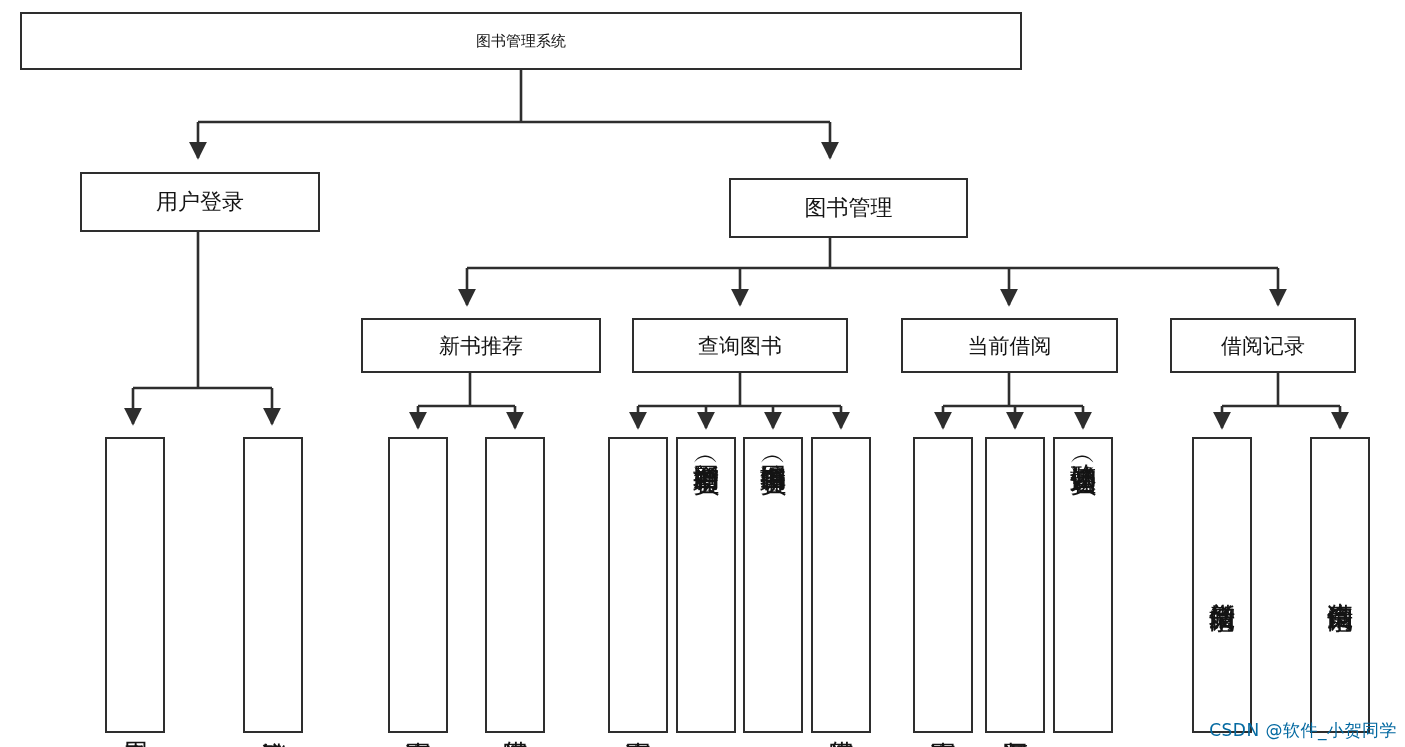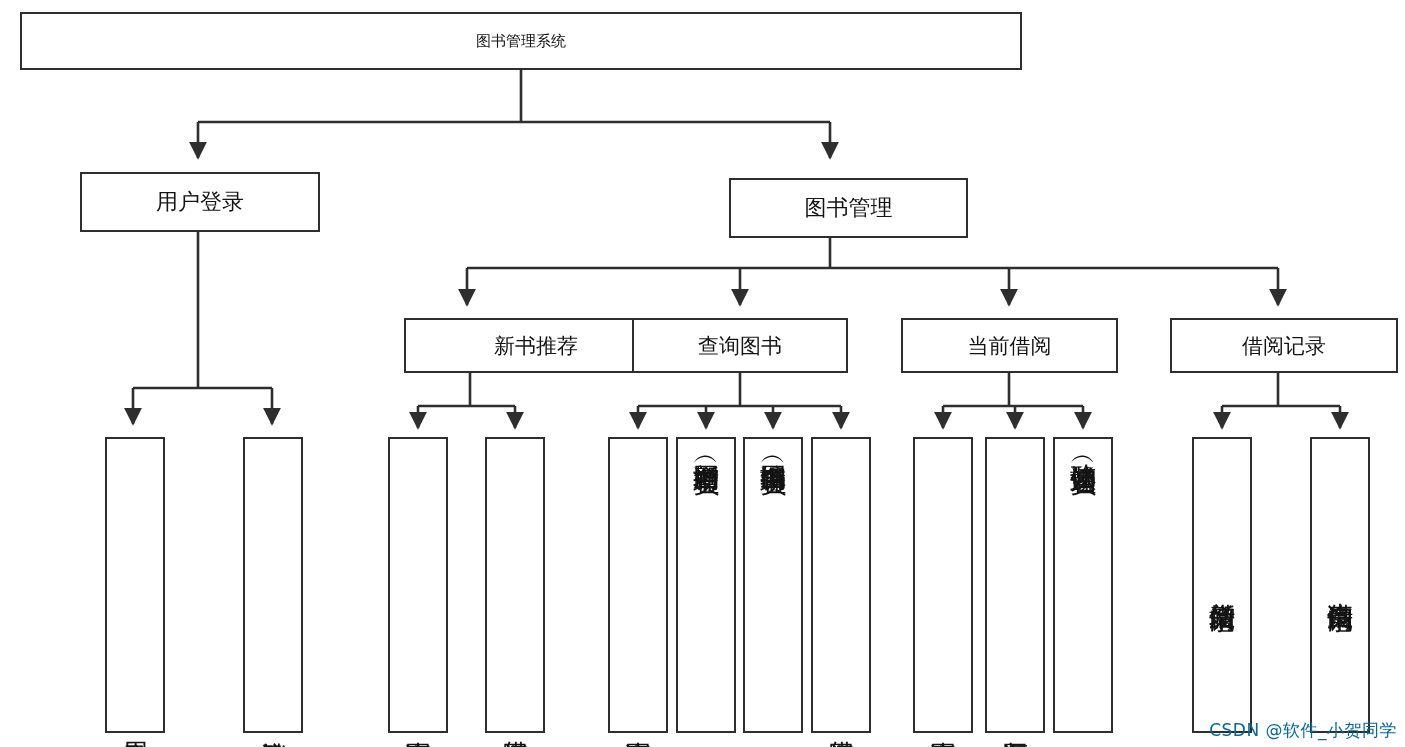--- a/index.html
+++ b/index.html
@@ -133,30 +133,30 @@
     <span>图书管理系统</span>
   </div>
 
   <div class="node level1" style="left:80px; top:172px; width:240px; height:60px;">
     <span>用户登录</span>
   </div>
   <div class="node level1" style="left:711px; top:178px; width:239px; height:60px;margin-left:18px;">
     <span>图书管理</span>
   </div>
 
-  <div class="node level2" style="left:361px; top:318px; width:264px; height:55px;margin-left:43px;">
+  <div class="node level2" style="left:361px; top:318px; width:240px; height:55px;">
     <span>新书推荐</span>
   </div>
   <div class="node level2" style="left:632px; top:318px; width:216px; height:55px;">
     <span>查询图书</span>
   </div>
   <div class="node level2" style="left:901px; top:318px; width:217px; height:55px;">
     <span>当前借阅</span>
   </div>
-  <div class="node level2" style="left:1170px; top:318px; width:228px; height:55px;">
+  <div class="node level2" style="left:1170px; top:318px; width:186px; height:55px;">
     <span>借阅记录</span>
   </div>
 
   <div class="node leaf" style="left:105px; top:437px; width:60px; height:296px;">
     <span class="vlabel">用户登录</span>
   </div>
   <div class="node leaf" style="left:243px; top:437px; width:60px; height:296px;">
     <span class="vlabel">注销登录</span>
   </div>
 

